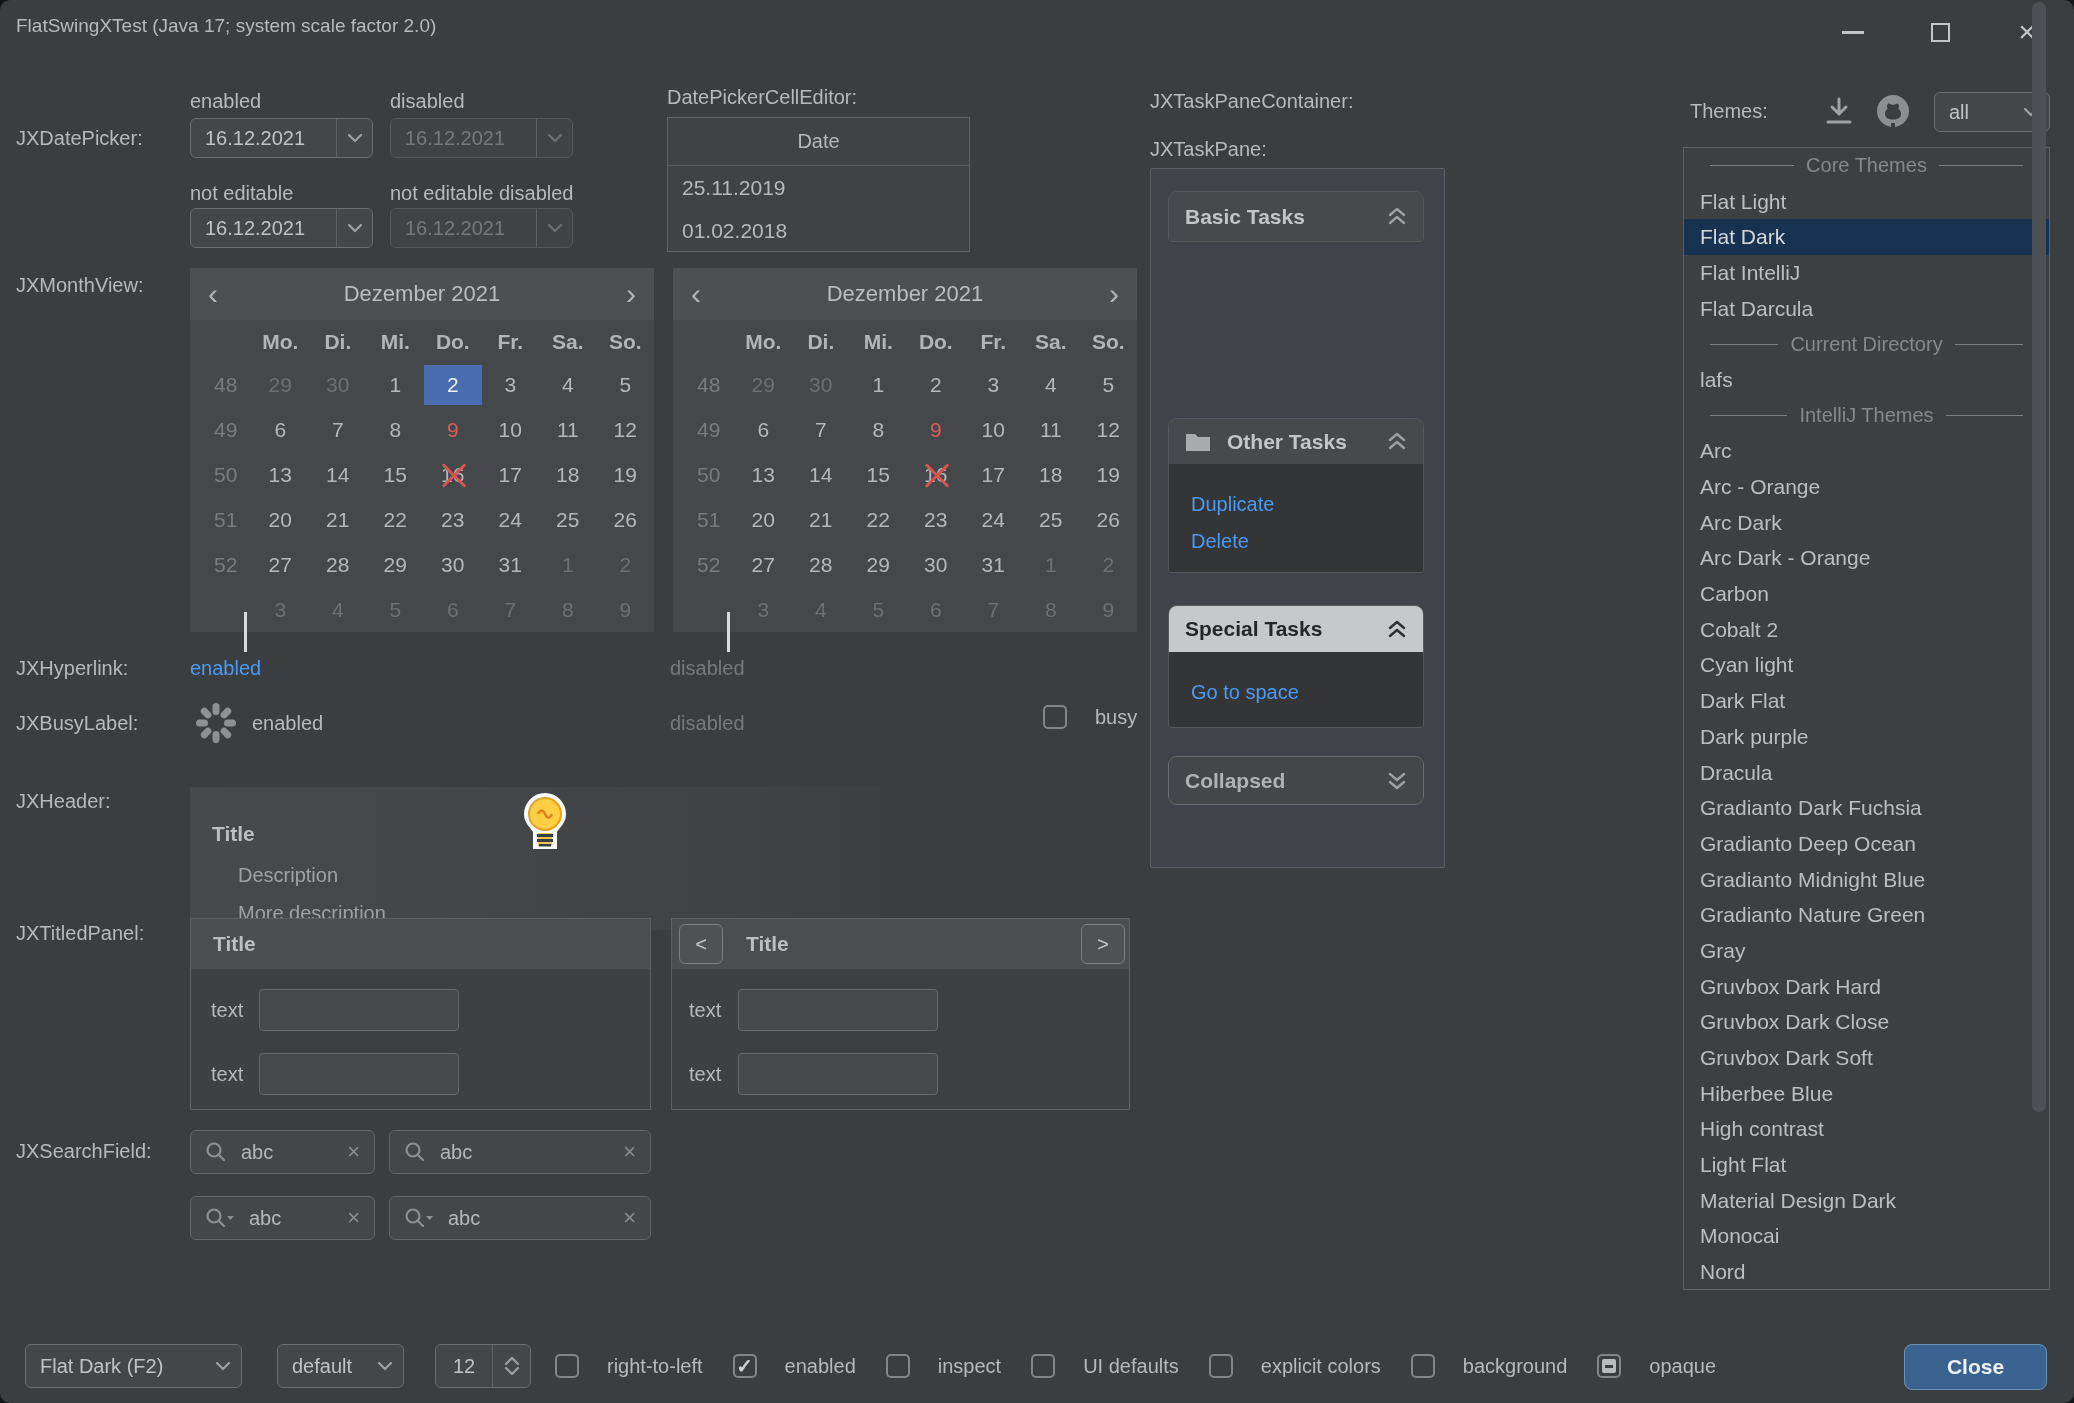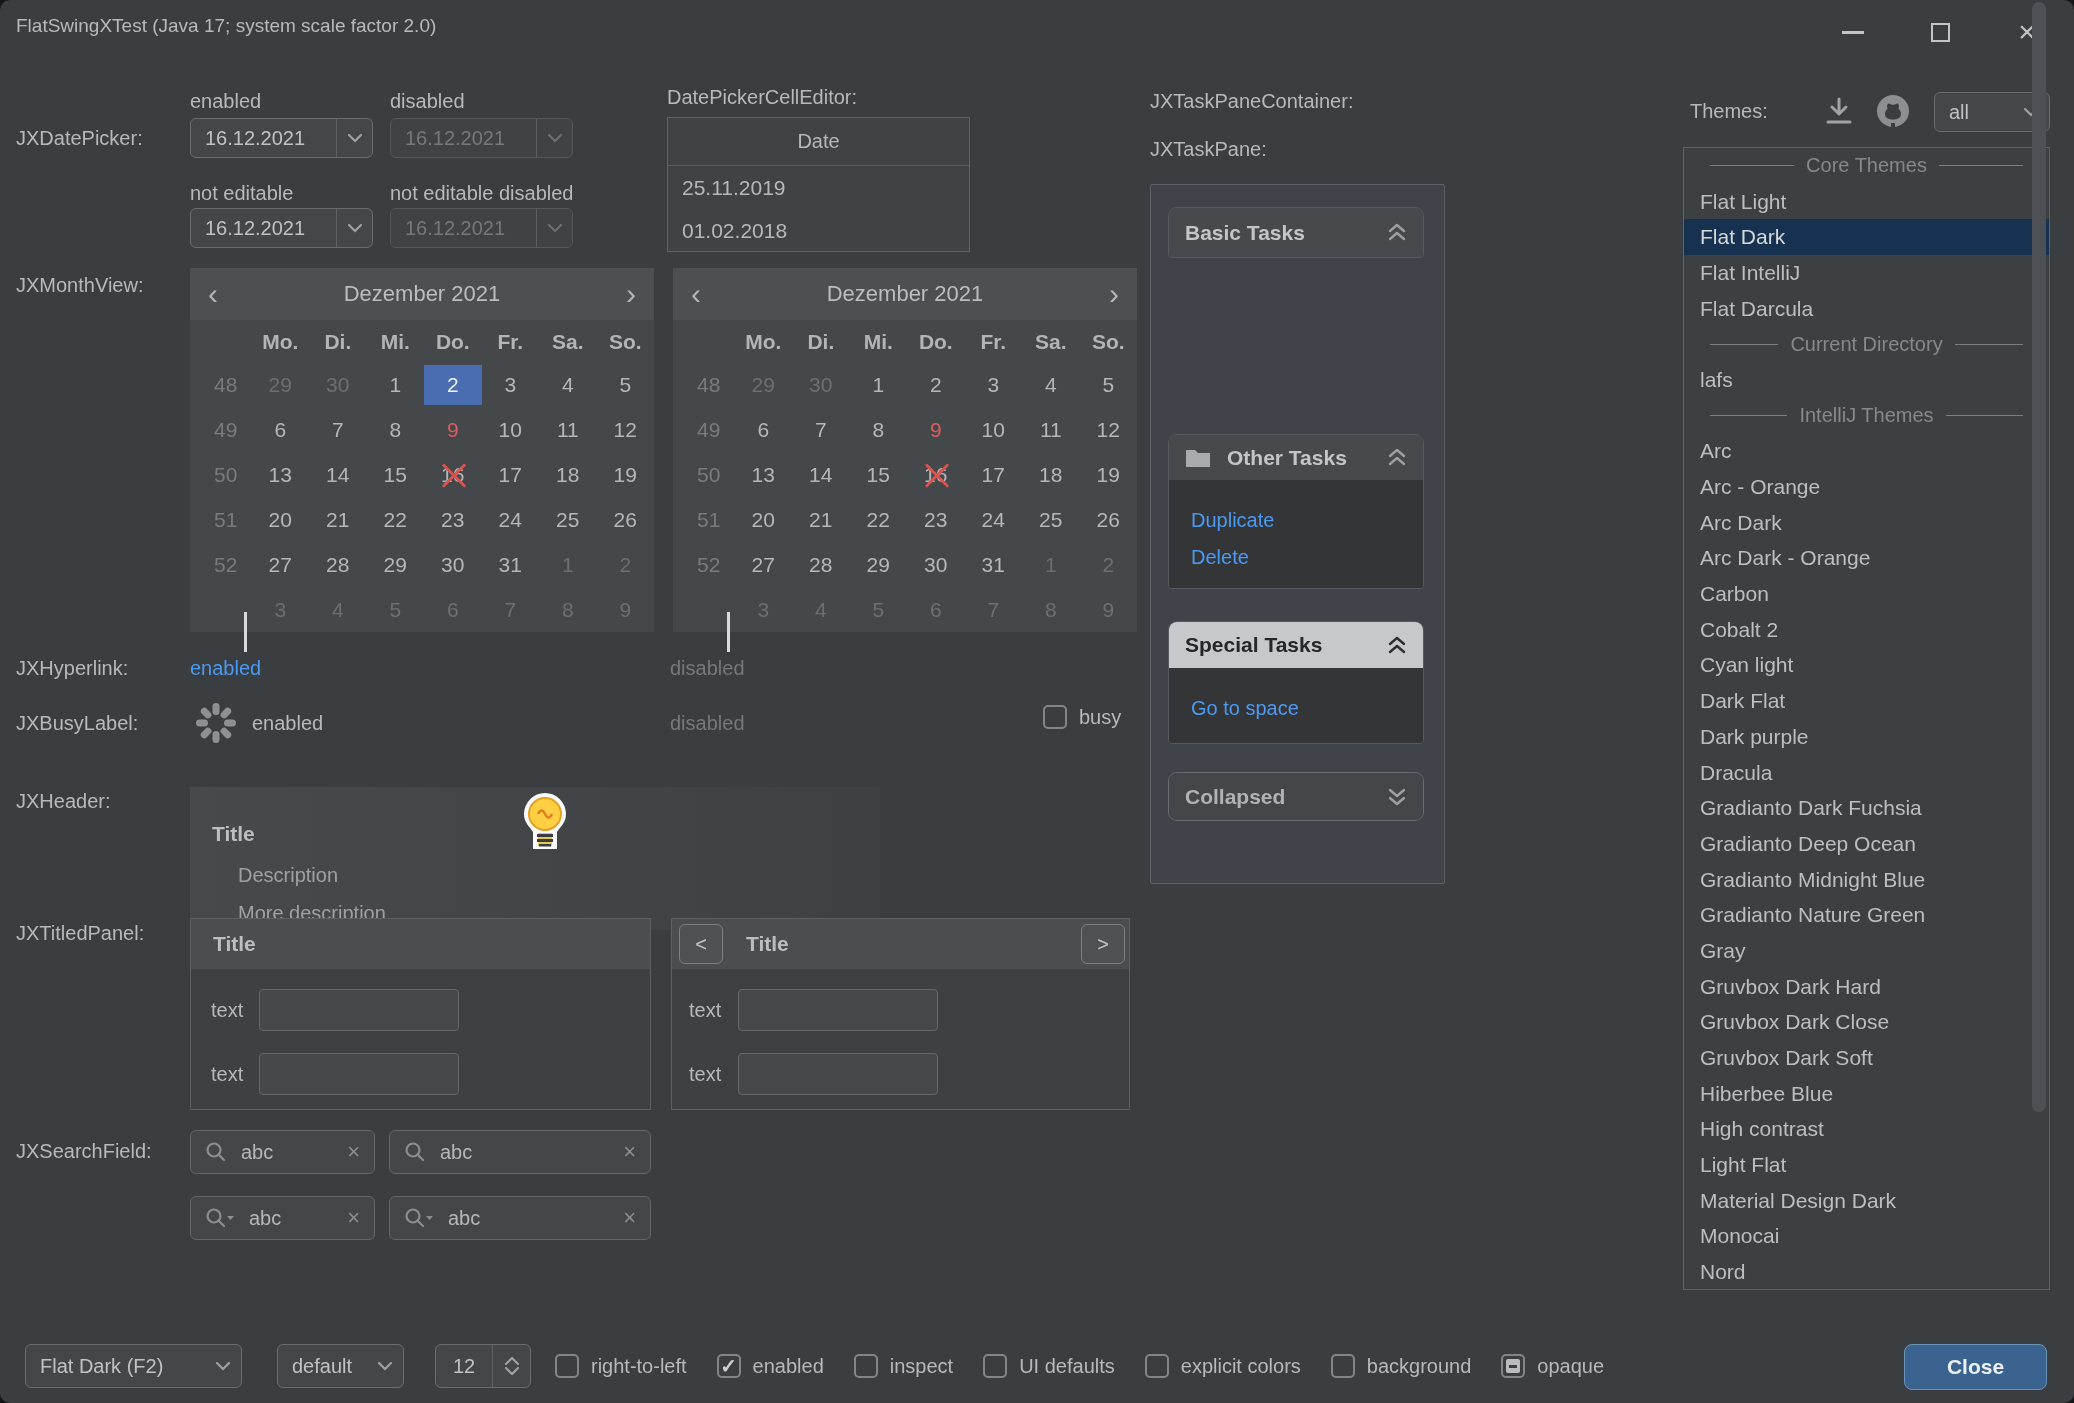--- a/index.html
+++ b/index.html
@@ -47,21 +47,21 @@
   
   .tp{position:absolute;top:918px;height:192px;border:1px solid #5d6164;background:#3d4144}
   .tp-h{height:50px;background:#4a4e51;display:flex;align-items:center;position:relative}
   .tp-title{font-weight:bold;font-size:21px;color:#bcbfc1}
   .tp-btn{position:absolute;top:5px;width:44px;height:40px;border:1px solid #7c8083;border-radius:6px;background:#4e5255;color:#c3c6c8;font-size:20px;display:flex;align-items:center;justify-content:center;cursor:pointer}
   
   .sf{position:absolute;height:44px;background:#43474a;border:1px solid #63676a;border-radius:6px;display:flex;align-items:center;padding:0 14px;font-size:20px;color:#b5b8ba}
   .sf .val{flex:1;padding-left:14px}
   .sf .clear{color:#8b8f92;font-size:22px;cursor:pointer}
   
-  .tpc{position:absolute;left:1150px;top:184px;width:295px;height:700px;background:#40434a;border:1px solid #5d6163;border-radius:2px}
+  .tpc{position:absolute;left:1150px;top:168px;width:295px;height:700px;background:#40434a;border:1px solid #5d6163;border-radius:2px}
   .pane{position:absolute;left:17px;width:256px;border:1px solid #57595c;border-radius:9px 9px 4px 4px;overflow:hidden}
   .ph{height:48px;background:#47494c;display:flex;align-items:center;padding:0 16px}
   .ph .pt{flex:1;font-weight:bold;font-size:21px;color:#c3c5c7}
   .pane.hl .ph{background:#c7c8c9}
   .pane.hl .ph .pt{color:#242628}
   .pc{background:#333537;padding:22px 22px 0 22px}
   .plink{display:block;font-size:20px;line-height:37px;color:var(--link);cursor:pointer;text-decoration:none}
   .pane.closed{border-radius:9px;border-color:#6a6e71;background:#444749}
   .pane.closed .ph{background:#444749}
   .pane.closed .ph .pt{color:#b0b3b5}
@@ -71,21 +71,21 @@
   .litem.selected{background:var(--listsel);color:#d6d9db}
   .lsep{height:35.7px;display:flex;align-items:center;color:#85898c;font-size:20px;padding:0 26px;gap:12px}
   .lsep .line{flex:1;border-top:1px solid #7c8084;height:0}
   .sbthumb{position:absolute;right:2px;top:2px;width:14px;height:1110px;background:#4d5155;border-radius:7px}
   
   .cb{width:24px;height:24px;border:2px solid #82868a;border-radius:5px;display:inline-flex;align-items:center;justify-content:center;flex:none;cursor:pointer}
   .cb .chk{color:#cfd2d4;font-size:20px;font-weight:bold;line-height:20px}
   .mixfill{width:14px;height:14px;background:#b9bcbe;border-radius:2px;display:flex;align-items:center;justify-content:center}
   .mixdash{width:8px;height:3px;background:#3b3e40}
   .cbrow{position:absolute;left:555px;top:1344px;height:44px;display:flex;align-items:center;gap:30px}
-  .cbitem{display:flex;align-items:center;gap:12px;font-size:20px;color:#b7b9bb;white-space:nowrap}
+  .cbitem{display:flex;align-items:center;gap:28px;font-size:20px;color:#b7b9bb;white-space:nowrap}
   .spin{position:absolute;left:435px;top:1344px;width:96px;height:44px;border:1px solid #6a6e71;border-radius:6px;background:#43474a;display:flex;align-items:center}
   .spin .val{flex:1;text-align:center;font-size:20px;color:#c0c3c5}
   .spin .btns{width:38px;align-self:stretch;border-left:1px solid #5d6164;display:flex;flex-direction:column;align-items:center;justify-content:center;gap:2px}
   .closebtn{position:absolute;left:1904px;top:1344px;width:143px;height:46px;background:var(--closebg);border:1px solid #6b93b8;border-radius:8px;color:#eef2f5;font-weight:bold;font-size:21px;display:flex;align-items:center;justify-content:center;cursor:pointer}
   svg{display:block}
 </style>
 </head>
 <body>
 
 <div class="win">

